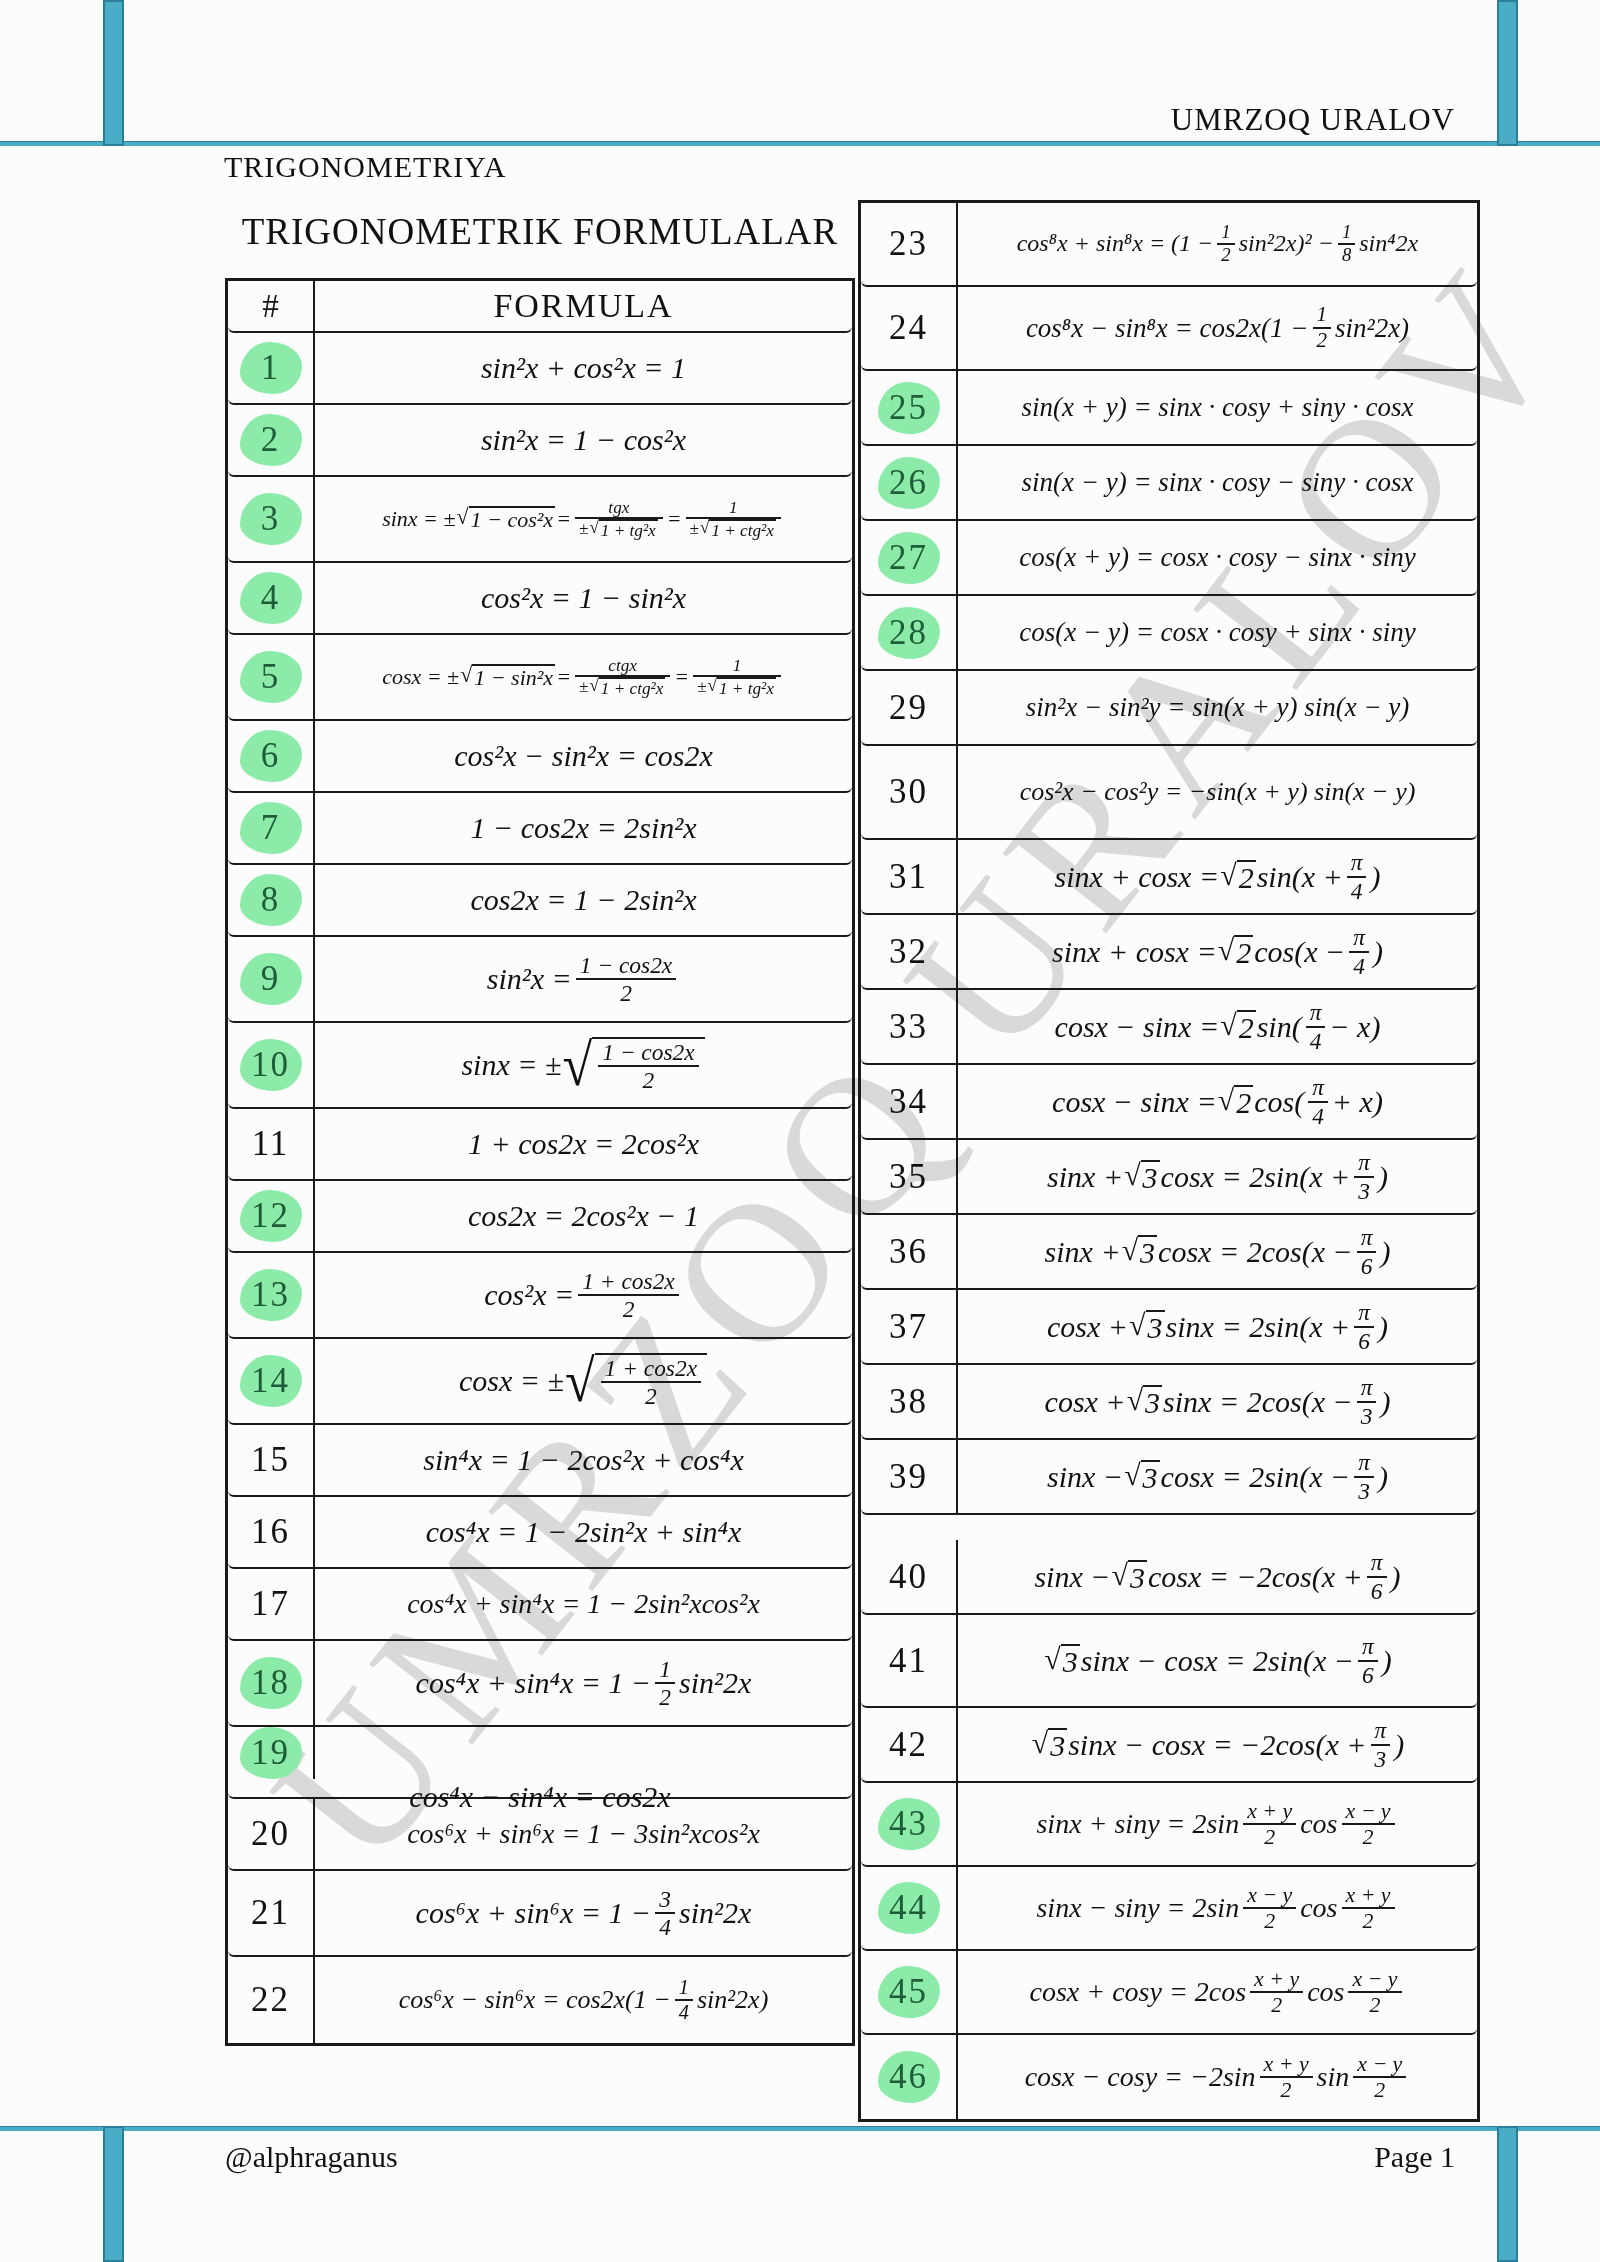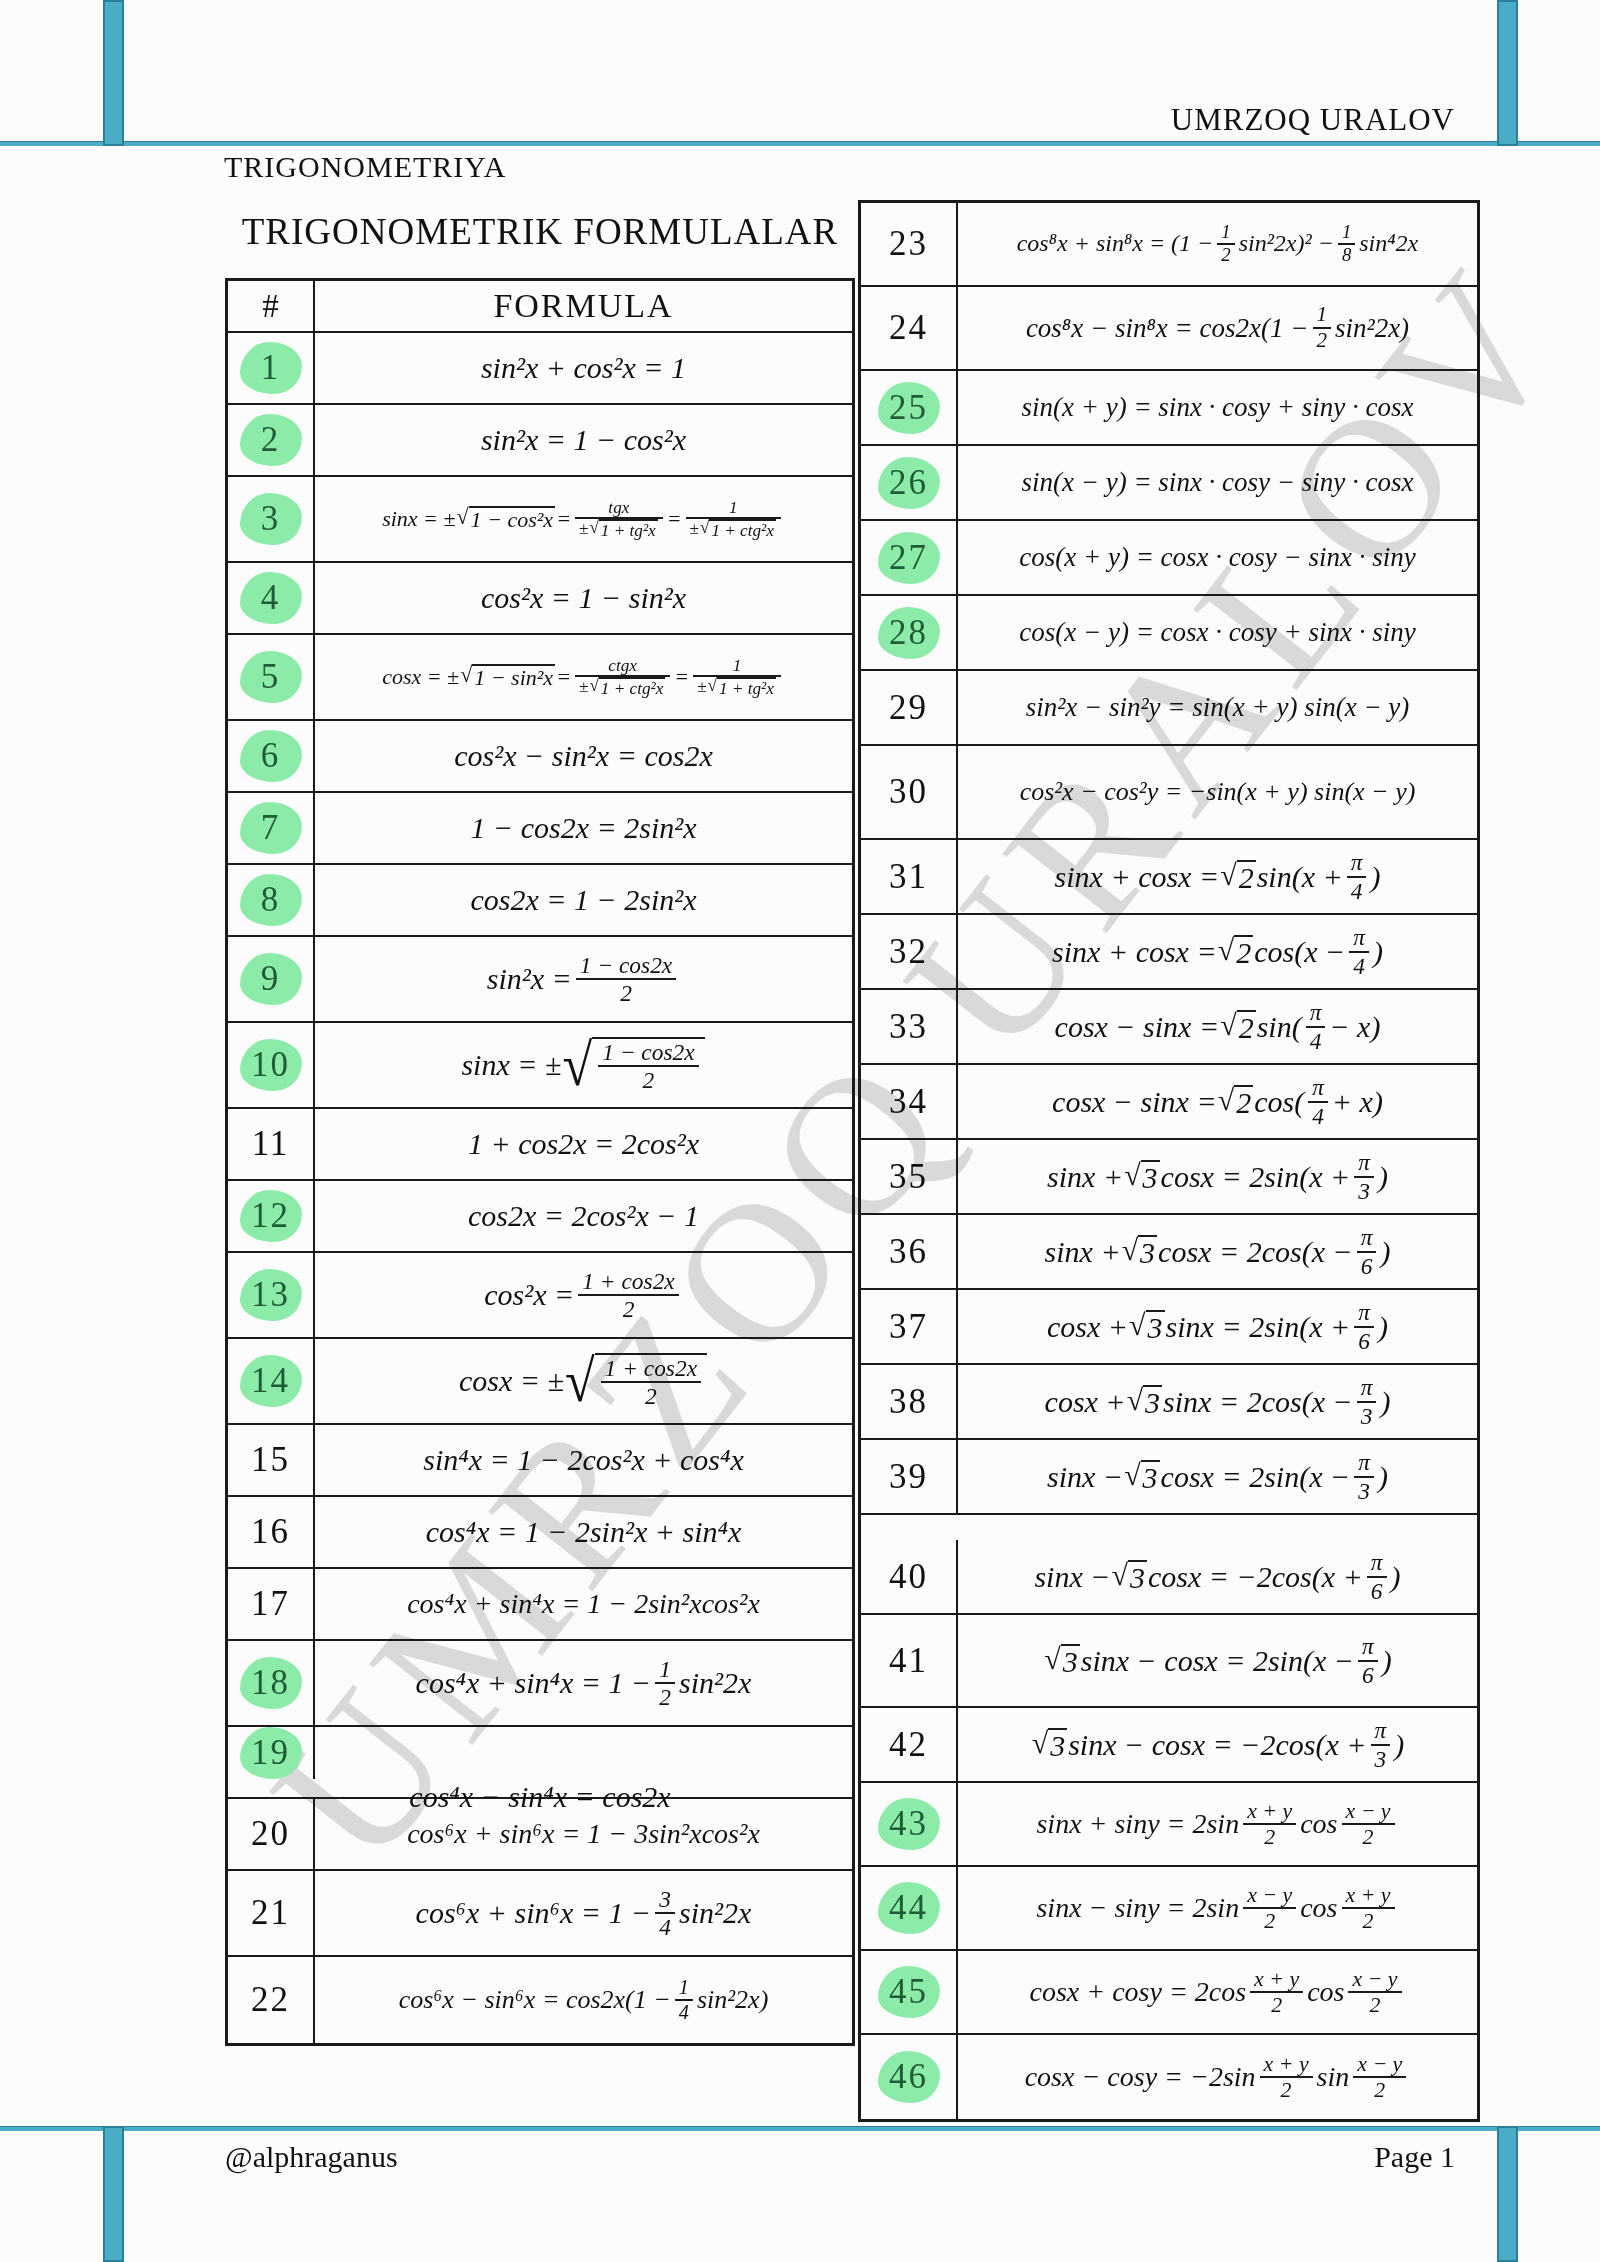--- a/index.html
+++ b/index.html
@@ -26,21 +26,21 @@
 
   
   .watermark{position:absolute;left:-10px;top:1050px;width:1700px;text-align:center;
              font-size:200px;letter-spacing:16px;color:#d9d9d9;white-space:nowrap;
              transform:rotate(-52deg);transform-origin:center;z-index:0;user-select:none;}
 
   
   .mtable{position:absolute;border:3px solid #1a1a1a;z-index:1;background:transparent;box-sizing:border-box;}
   .left-table{left:225px;top:278px;width:630px;}
   .right-table{left:858px;top:200px;width:622px;}
-  .trow{display:flex;border-bottom:2px solid #1a1a1a;box-sizing:border-box;align-items:stretch;}
+  .trow{display:flex;border-bottom:2px solid #1a1a1a;box-sizing:border-box;align-items:stretch;border-radius:6px;}
   .trow:last-child{border-bottom:none;}
   .ncell{width:85px;flex:none;border-right:2px solid #1a1a1a;display:flex;align-items:center;justify-content:center;}
   .right-table .ncell{width:95px;}
   .fcell{flex:1;display:flex;align-items:center;justify-content:center;
          font-style:italic;font-size:30px;line-height:1.05;padding:2px 24px;text-align:center;}
   .header-row .fcell{font-style:normal;font-size:34px;letter-spacing:2px;}
   .hash{font-size:33px;font-style:normal;}
 
   .rownum{min-width:62px;height:52px;display:inline-flex;align-items:center;justify-content:center;
           font-size:35px;letter-spacing:2px;font-style:normal;}

